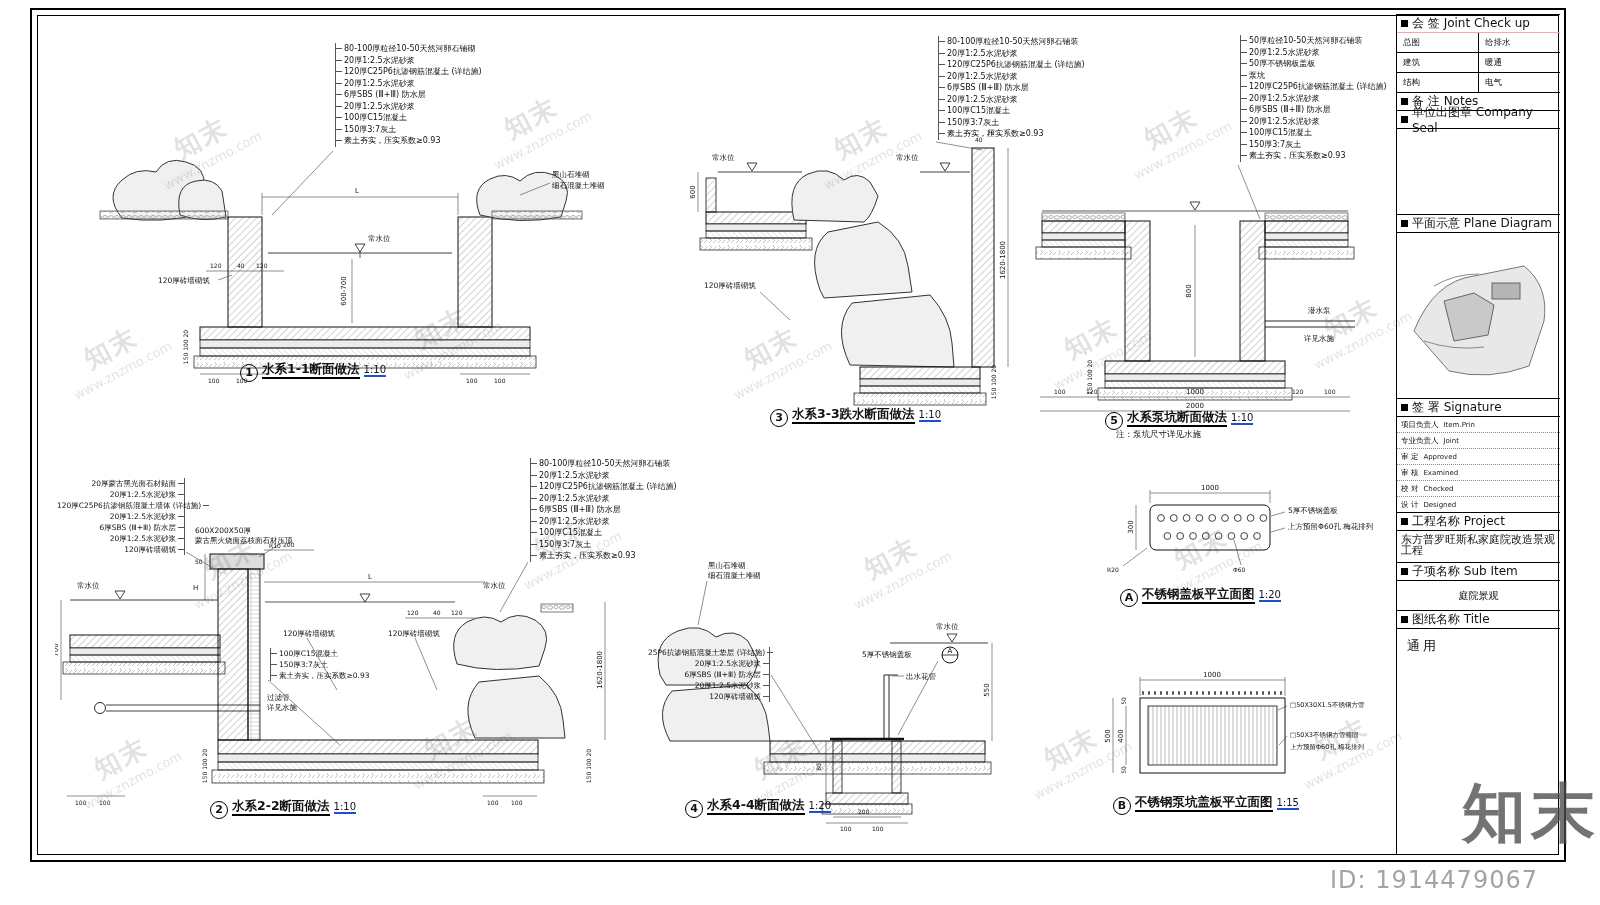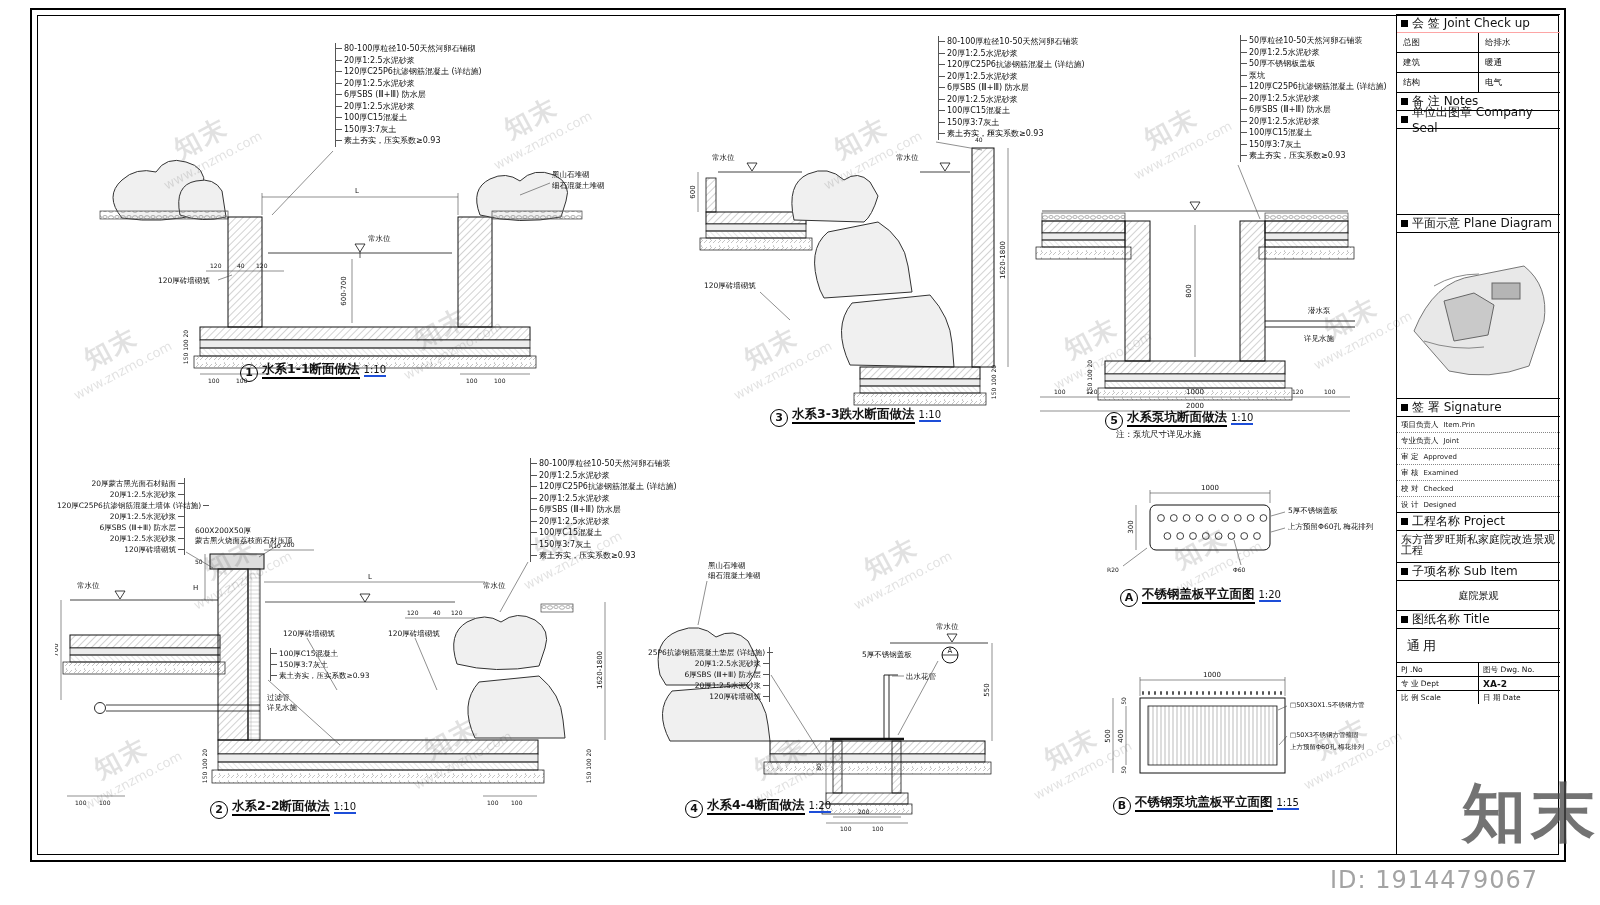--- a/index.html
+++ b/index.html
@@ -601,34 +601,20 @@
   <div class="tb-h">
       <span class="sq"></span>
       <span>子项名称  Sub Item</span>
     </div>
   <div class="tb-area tb-sub">庭院景观</div>
   <div class="tb-h">
       <span class="sq"></span>
       <span>图纸名称  Title</span>
     </div>
   <div class="tb-area tb-sheet">通用</div>
-  <div class="tb-bottom">
-    <div class="tb-brow">
-        <span>PJ .No</span>
-        <span>图号  Dwg. No.</span>
-      </div>
-    <div class="tb-brow">
-        <span>专 业  Dept</span>
-        <span class="big">XA-2</span>
-      </div>
-    <div class="tb-brow">
-        <span>比 例  Scale</span>
-        <span>日 期  Date</span>
-      </div>
-  </div>
 </div>
 
 <div id="wm-layer">
     <div class="wm-tile" style="left: 150px; top: 120px;">
       <div class="wm-big">知末</div>
       <div class="wm-small">www.znzmo.com</div>
     </div>
     <div class="wm-tile" style="left: 480px; top: 100px;">
       <div class="wm-big">知末</div>
       <div class="wm-small">www.znzmo.com</div>

